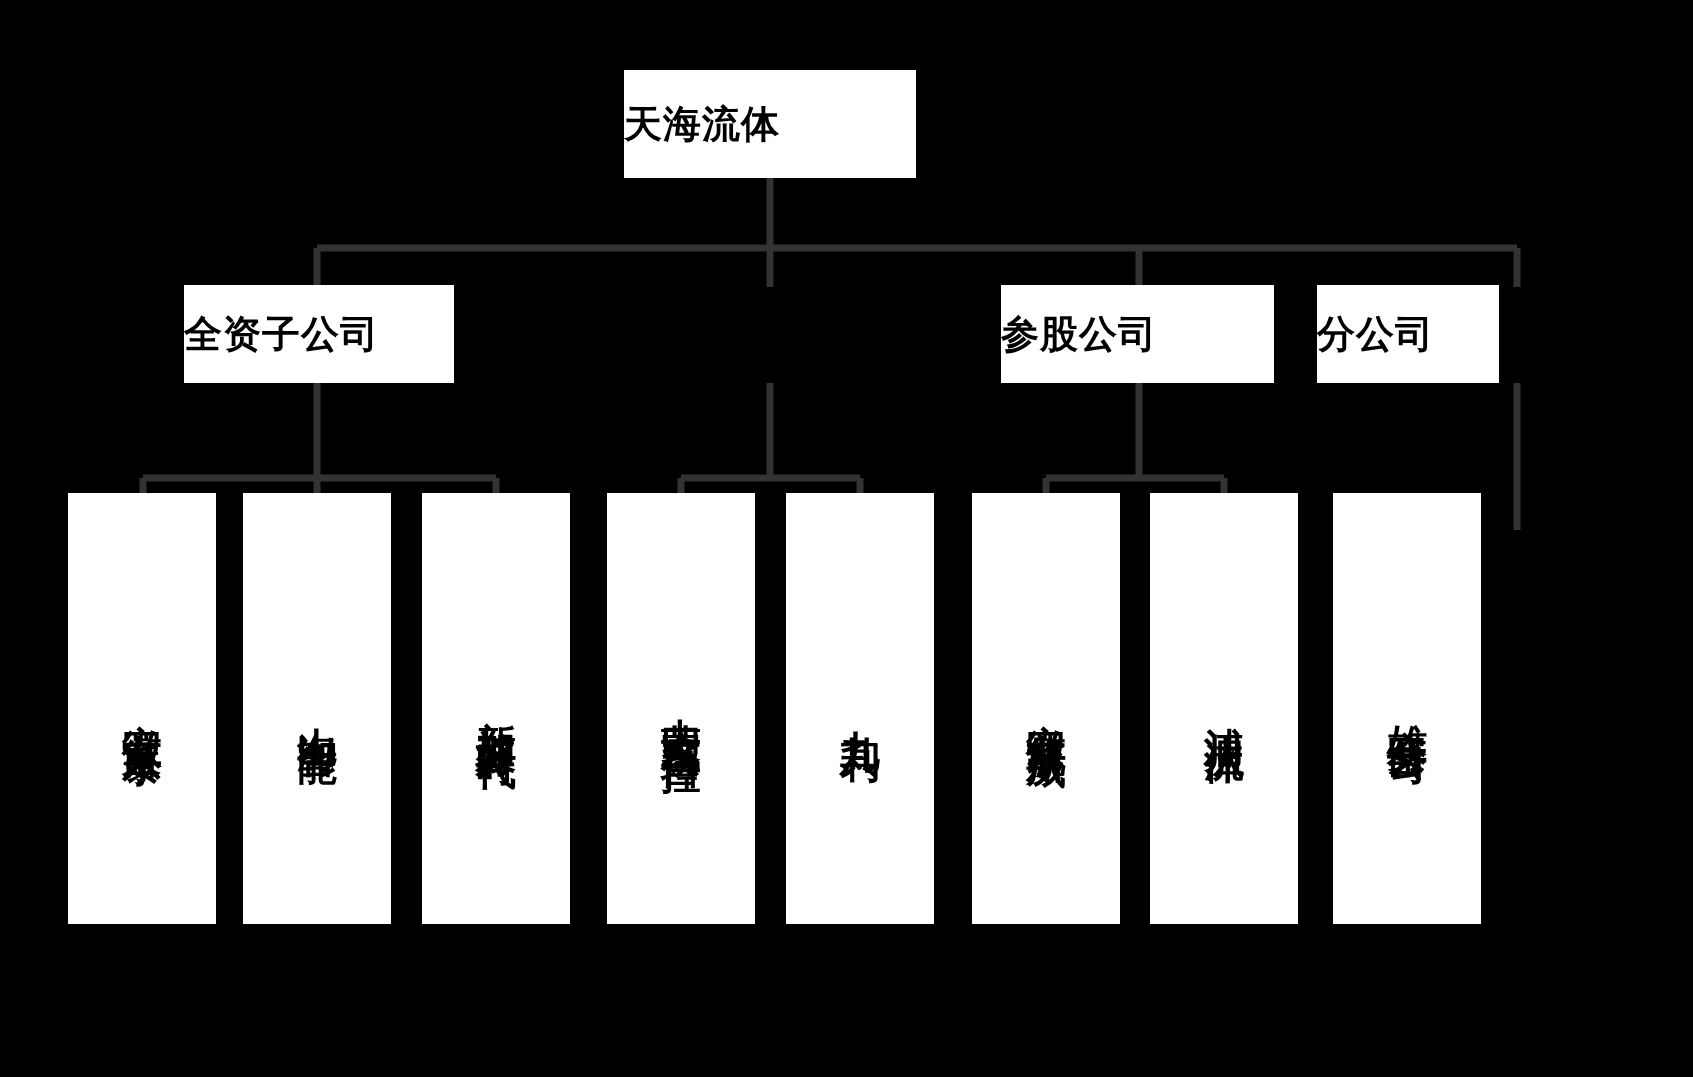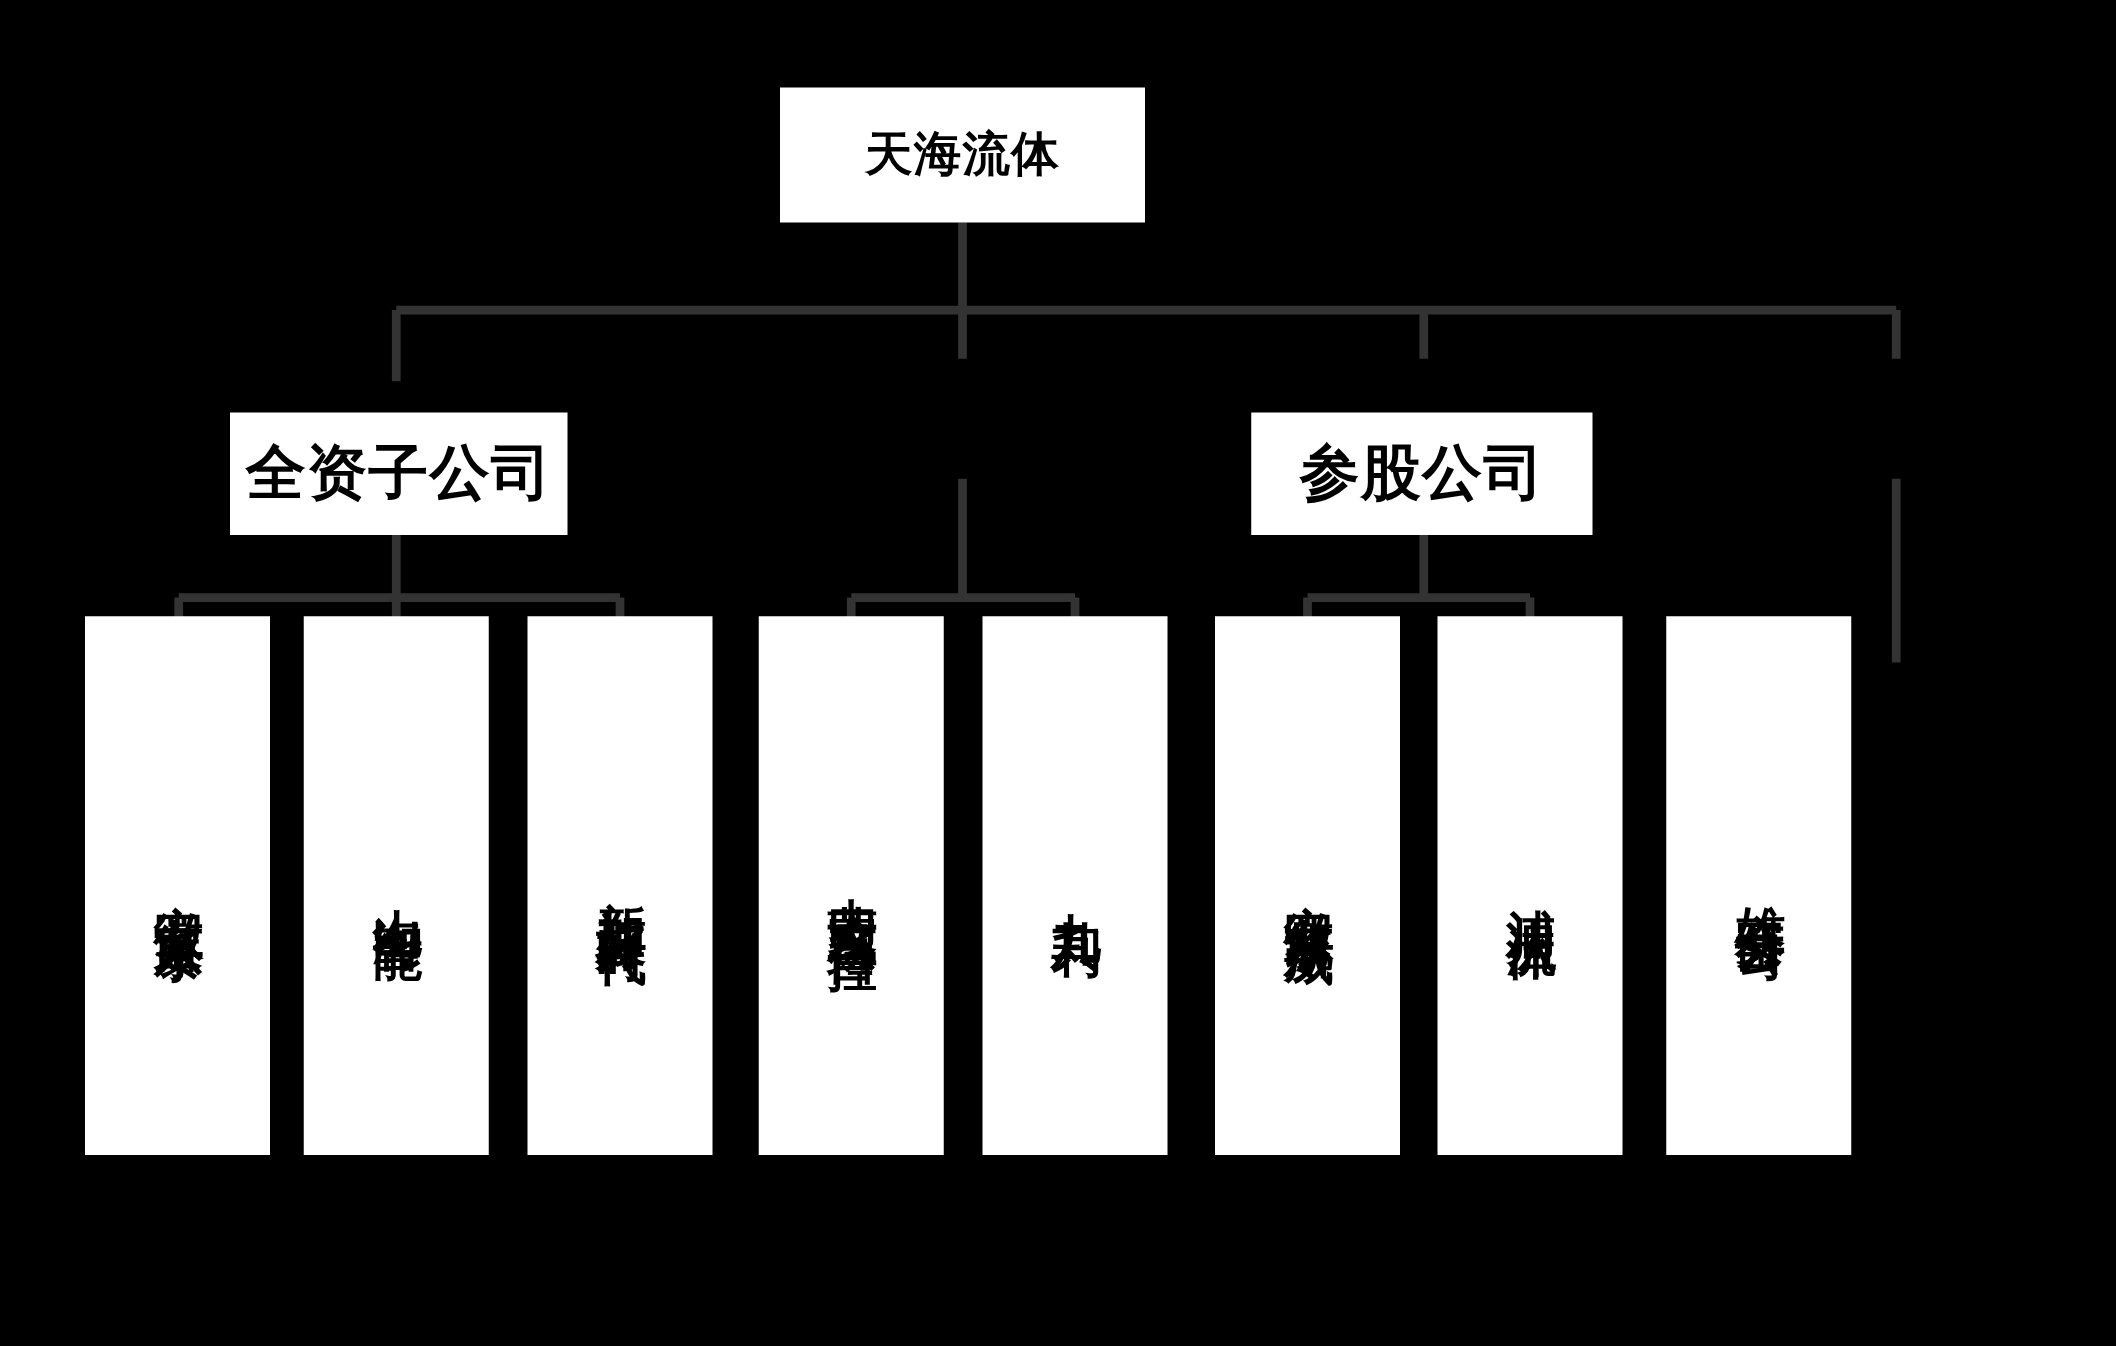--- a/index.html
+++ b/index.html
@@ -27,31 +27,30 @@
     height: 1077px;
     pointer-events: none;
   }
   .node {
     position: absolute;
     background: #ffffff;
     color: #000000;
     box-sizing: border-box;
     display: flex;
     align-items: center;
-    justify-content: center;
+    justify-content: flex-start;
     font-weight: bold;
     line-height: 1.18;
     letter-spacing: 1px;
   }
   .node.root {
     font-size: 38px;
   }
   .node.level2 {
-    font-size: 48px;
-    margin-top: 45px;
+    font-size: 38px;
   }
   .node.leaf {
     font-size: 40px;
     writing-mode: vertical-rl;
     text-orientation: upright;
     letter-spacing: 6px;
     align-items: center;
     justify-content: center;
     padding-bottom: 4px;
   }
@@ -97,20 +96,23 @@
 
   <div class="node level2" style="left:184px; top:285px; width:270px; height:98px;">
     <span>全资子公司</span>
   </div>
 
 
   <div class="node level2" style="left:1001px; top:285px; width:273px; height:98px;">
     <span>参股公司</span>
   </div>
 
+  <div class="node level2" style="left:1317px; top:285px; width:182px; height:98px;">
+    <span>分公司</span>
+  </div>
 
   <div class="node leaf" style="left:68px; top:493px; width:148px; height:431px;">
     <span>安徽富乐泰</span>
   </div>
 
   <div class="node leaf" style="left:243px; top:493px; width:148px; height:431px;">
     <span>山海智能</span>
   </div>
 
   <div class="node leaf" style="left:422px; top:493px; width:148px; height:431px;">

